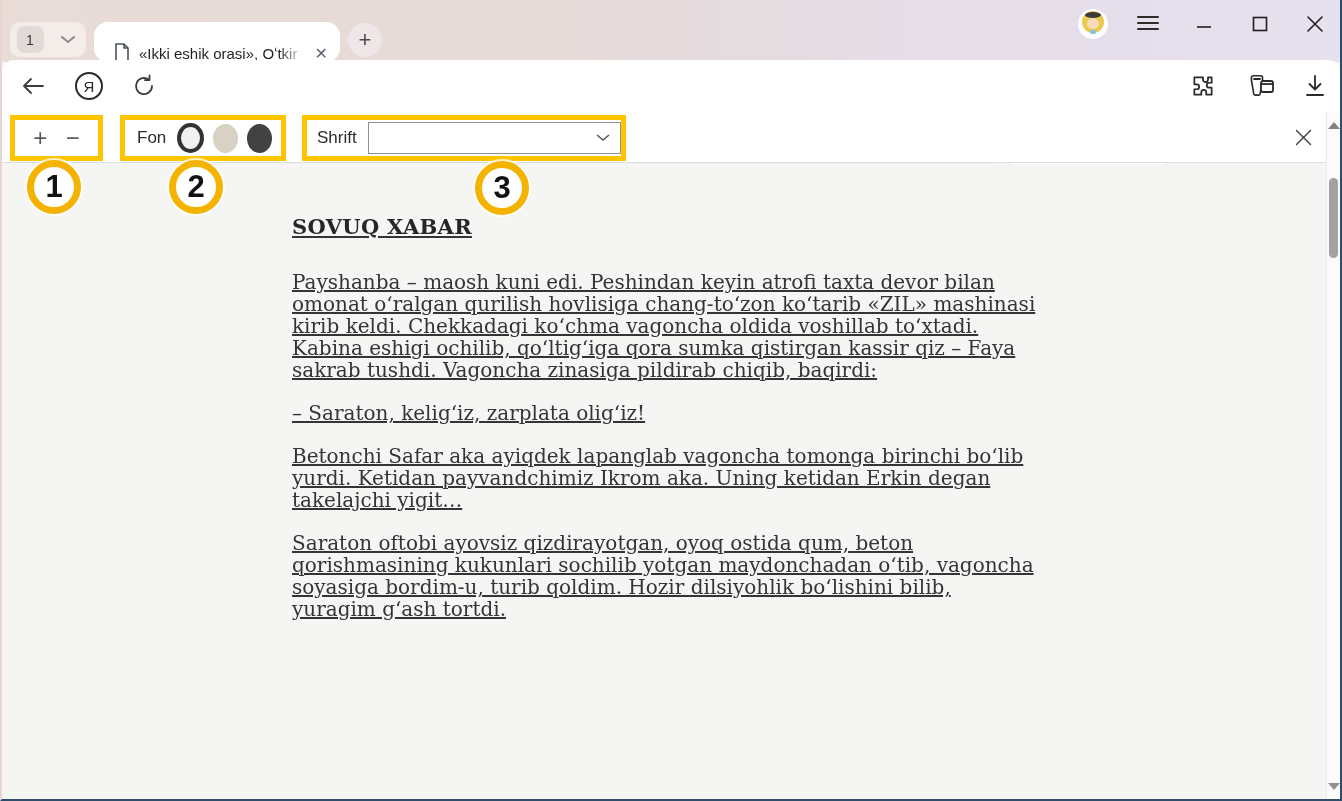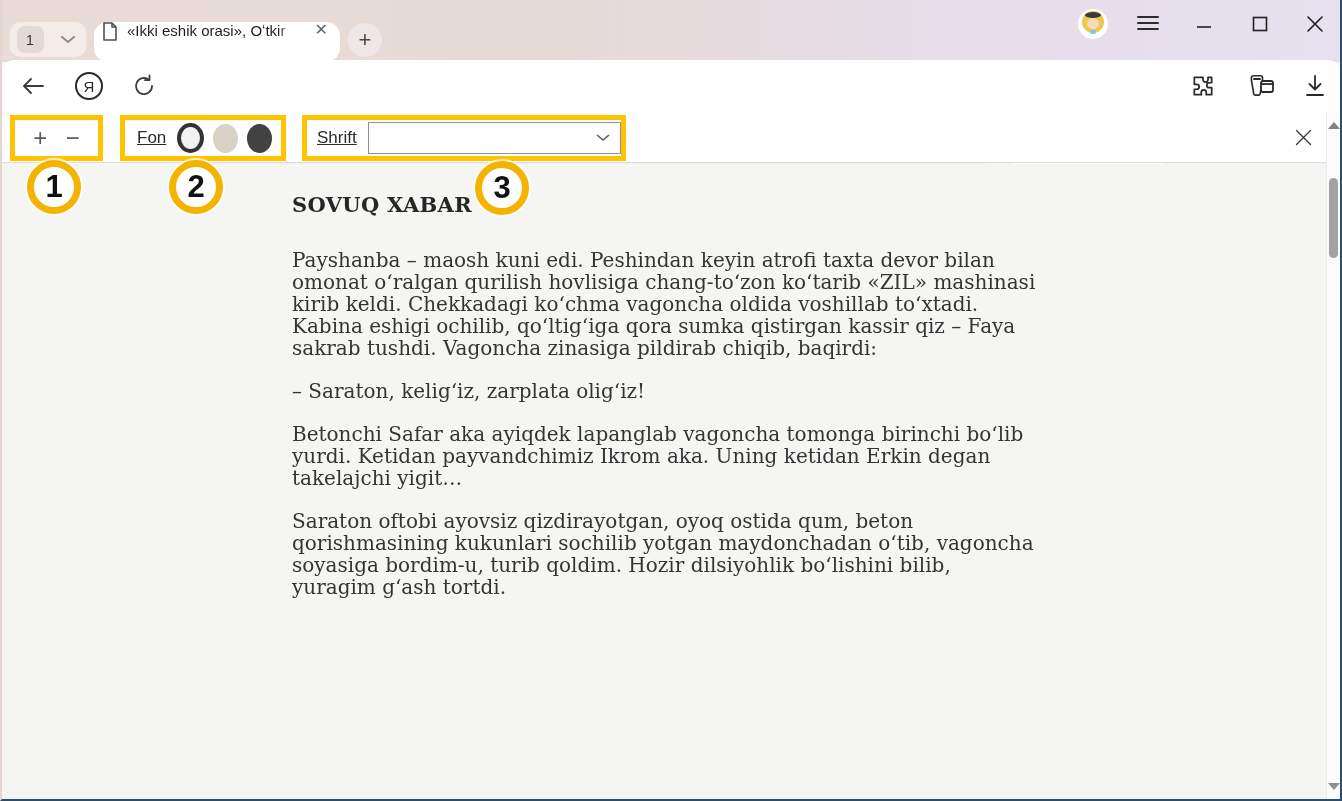--- a/index.html
+++ b/index.html
@@ -13,21 +13,21 @@
   
   .tabstrip { position:absolute; left:0; top:0; width:1338px; height:62px;
     background:linear-gradient(90deg,#e9dcd7 0%,#e6dad7 40%,#e5dee9 72%,#e7e0ee 100%); }
   .tabcounter { position:absolute; left:8px; top:22px; width:40px; height:35px;
     background:#f3ece9; border-radius:10px 0 0 10px; display:flex; align-items:center; justify-content:center; }
   .tabcounter .pill { width:27px; height:27px; background:#e3d9d6; border-radius:8px;
     display:flex; align-items:center; justify-content:center; font-size:14px; color:#333; }
   .tabchevron { position:absolute; left:48px; top:22px; width:36px; height:35px;
     background:#f3ece9; border-radius:0 10px 10px 0; display:flex; align-items:center; justify-content:center; color:#8b8b8b; }
   .tab { position:absolute; left:92px; top:22px; width:246px; height:40px; background:#ffffff;
-    border-radius:14px; display:flex; align-items:flex-start; padding:0 12px 0 8px; }
+    border-radius:14px; display:flex; align-items:flex-end; padding:0 12px 0 20px; }
   .tab .doc { flex:0 0 auto; margin-right:9px; }
   .tab-title { flex:1; font-size:15px; color:#1f1f1f; white-space:nowrap; overflow:hidden;
     -webkit-mask-image:linear-gradient(90deg,#000 82%,transparent 98%);
     mask-image:linear-gradient(90deg,#000 82%,transparent 98%); }
   .tab-close { flex:0 0 auto; font-size:16px; color:#5c6570; margin-left:6px; line-height:1; }
   .newtab { position:absolute; left:346px; top:23px; width:34px; height:34px; border-radius:50%;
     background:#efe7e7; display:flex; align-items:center; justify-content:center;
     font-size:22px; font-weight:300; color:#4a4a4a; }
   .avatar { position:absolute; left:1076px; top:9px; width:30px; height:30px; border-radius:50%;
     background:#ffffff; overflow:hidden; }
@@ -62,43 +62,43 @@
 
   
   .toolbar { position:absolute; left:0; top:112px; width:1324px; height:51px; background:#ffffff;
     border-bottom:1px solid #dddddd; }
   .hlbox { position:absolute; border:5px solid #ffc400; background:#ffffff; top:3px; height:46px;
     display:flex; align-items:center; }
   .box-size { left:8px;  width:93px;  justify-content:space-evenly; }
   .box-fon  { left:118px; width:166px; padding-left:12px; }
   .box-font { left:300px; width:324px; padding-left:10px;text-align:center; }
   .sizebtn { font-size:24px; font-weight:300; color:#5a5a5a; line-height:1; }
-  .fon-label, .shrift-label { font-size:17px; color:#2b2b2b; margin-right:11px;text-decoration:underline; }
+  .fon-label, .shrift-label { font-size:17px; color:#2b2b2b; margin-right:11px; }
   .foncircle { border-radius:50%; margin-right:9px; }
   .fon-white { width:30px; height:30px; background:#f1f1f1; border:4px solid #333333; }
   .fon-beige { width:29px; height:29px; background:#d8d2c4; }
   .fon-dark  { width:29px; height:29px; background:#424242; }
   .shrift-select { width:256px; height:32px; background:#ffffff; border:1px solid #919191;
     display:flex; align-items:center; justify-content:flex-end; padding-right:10px; color:#5a5a5a; }
   .tb-close { position:absolute; left:1282px; top:6px; width:38px; height:38px;
     display:flex; align-items:center; justify-content:center; }
 
   
   .anno { position:absolute; width:54px; height:54px; border-radius:50%;
     background:#ffffff; border:7px solid #f3b300; display:flex; align-items:center; justify-content:center;
     font-size:31px; font-weight:bold; color:#111111; z-index:30;
     box-shadow:0 0 0 2px rgba(255,255,255,.75); }
   .anno1 { left:25px;  top:160px; }
   .anno2 { left:167px; top:160px; }
   .anno3 { left:473px; top:161px; }
 
   
   .content { position:absolute; left:0; top:164px; width:1324px; height:635px; background:#f5f5f3; }
-  .article { position:absolute; left:290px; top:28px; width:744px;
-    font-family:"DejaVu Serif","Liberation Serif",serif; color:#343434; }
+  .article { position:absolute; left:290px; top:50px; width:744px;
+    font-family:"DejaVu Serif","Liberation Serif",serif; color:#343434;text-decoration:underline; }
   .article h1 { font-size:21px; font-weight:bold; color:#262626; margin-bottom:32px; letter-spacing:.3px; }
   .article p { font-size:20px; line-height:22px; margin-bottom:21px; }
 
   
   .scrollbar { position:absolute; left:1324px; top:112px; width:14px; height:687px;
     background:#fbfbfb; border-left:1px solid #ececec; }
   .sb-up, .sb-down { position:absolute; left:1px; width:12px; height:22px;
     display:flex; align-items:center; justify-content:center; }
   .sb-up { top:2px; } .sb-down { bottom:2px; }
   .tri-up   { width:0; height:0; border-left:6px solid transparent; border-right:6px solid transparent; border-bottom:7px solid #828282; }

